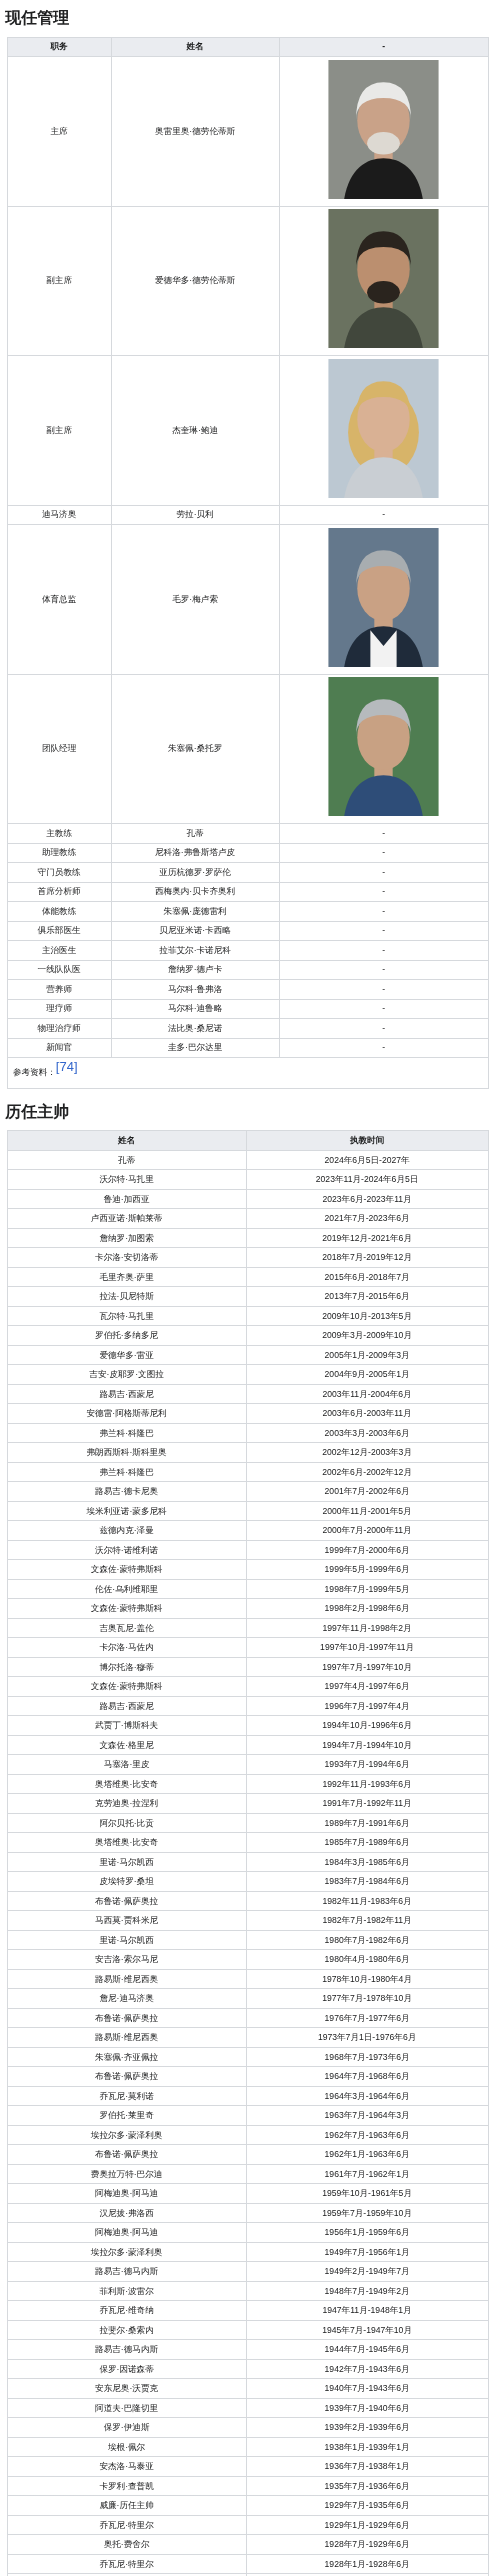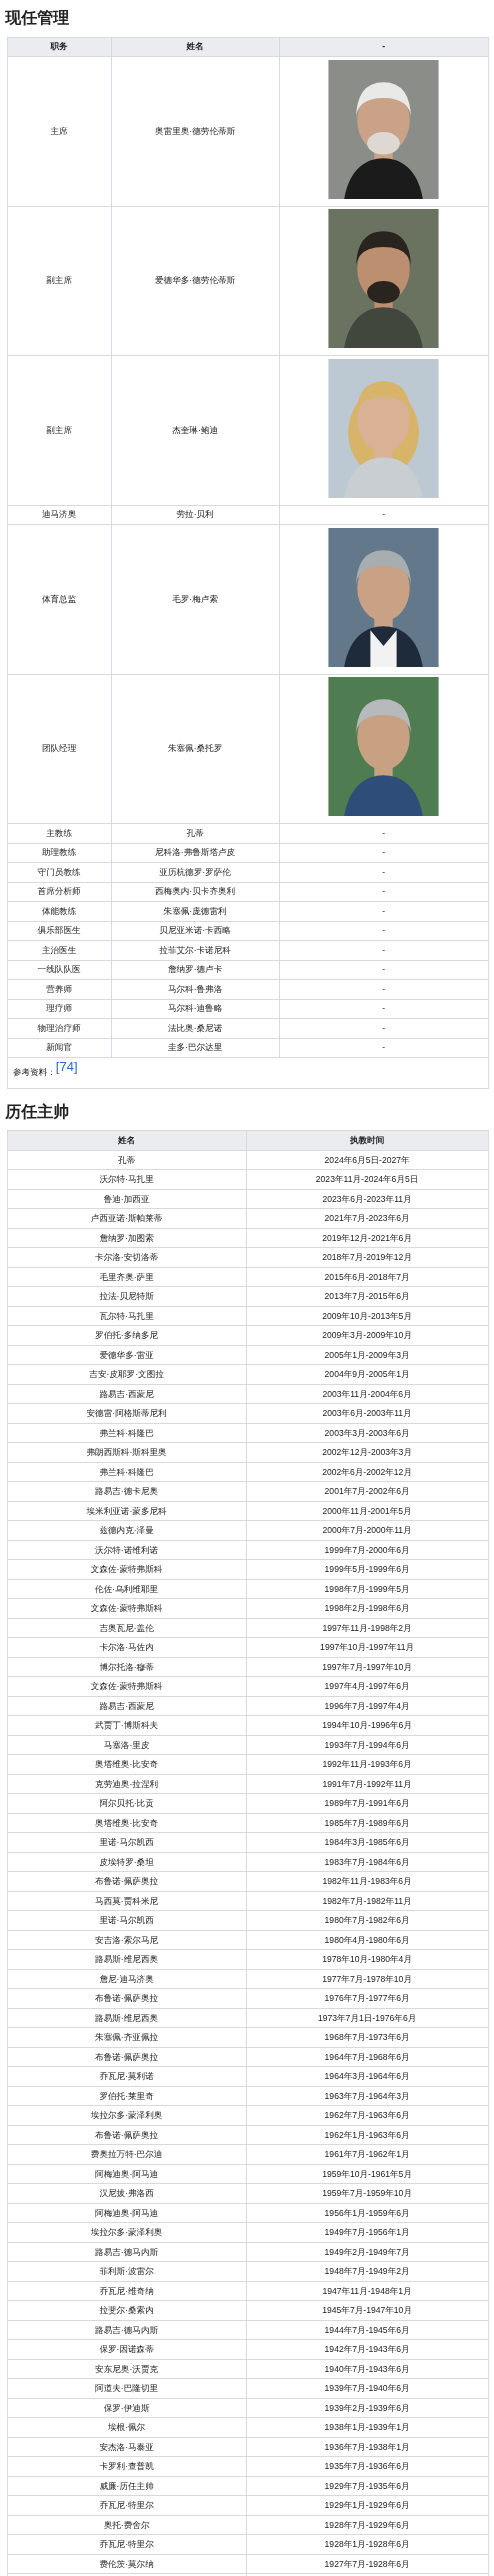--- a/index.html
+++ b/index.html
@@ -333,20 +333,24 @@
         </tr>
         <tr>
           <td>路易吉·西蒙尼</td>
           <td>1996年7月-1997年4月</td>
         </tr>
         <tr>
           <td>武贾丁·博斯科夫</td>
           <td>1994年10月-1996年6月</td>
         </tr>
         <tr>
+          <td>文森佐·格里尼</td>
+          <td>1994年7月-1994年10月</td>
+        </tr>
+        <tr>
           <td>马塞洛·里皮</td>
           <td>1993年7月-1994年6月</td>
         </tr>
         <tr>
           <td>奥塔维奥·比安奇</td>
           <td>1992年11月-1993年6月</td>
         </tr>
         <tr>
           <td>克劳迪奥·拉涅利</td>
           <td>1991年7月-1992年11月</td>

